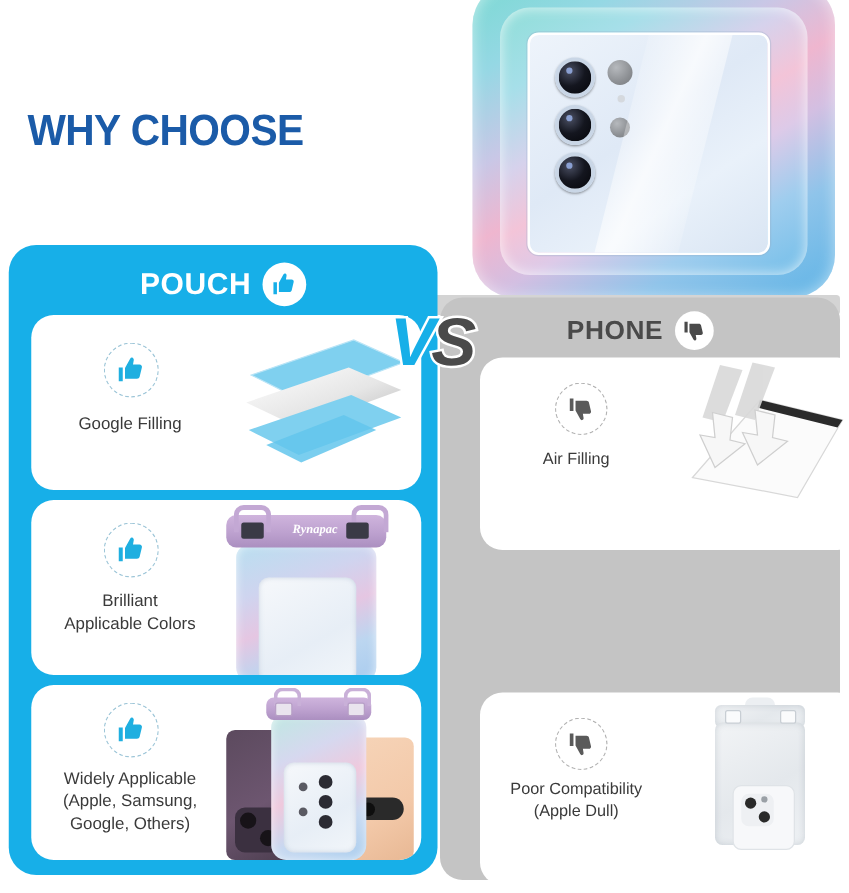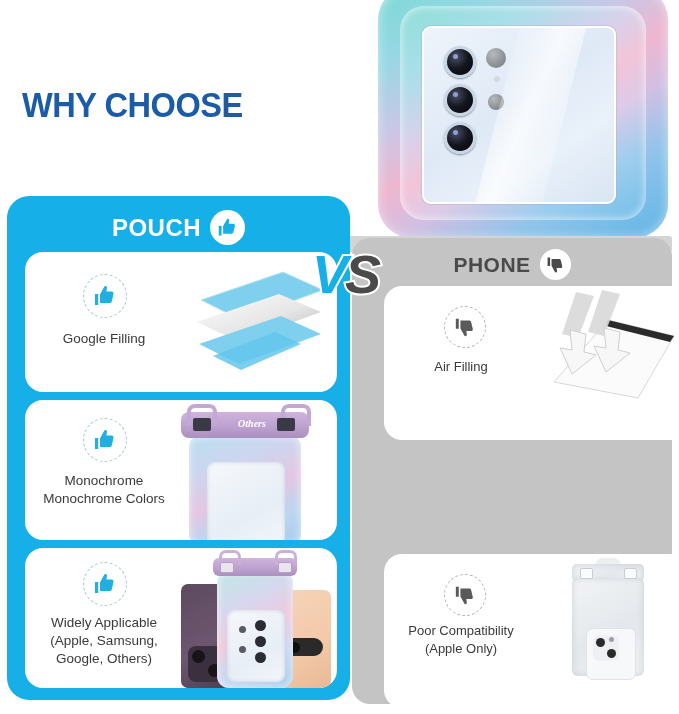--- a/index.html
+++ b/index.html
@@ -235,32 +235,32 @@
       </div>
     </div>
 
     <div class="card card-ours co2">
       <div class="dash-circle" style="top:18px;">
         <svg width="24" height="24" viewBox="0 0 24 24" aria-hidden="true">
           <path fill="#1FAFE0" d="M2 10h3.2v11H2zM7 10.4l4.1-7.4c.5-1 1.5-1.2 2.2-.7.6.4.8 1 .7 1.8l-.6 3.5h5.2c1.3 0 2.2 1.1 1.9 2.3l-1.8 7.5c-.2 1-1.1 1.6-2.1 1.6H7z"></path>
         </svg>
       </div>
       <div class="card-label" style="top:72px;">
-        <div>Monochrome</div>
-        <div>Monochrome Colors</div>
+        <div>Brilliant</div>
+        <div>Applicable Colors</div>
       </div>
       <div class="art" style="width:150px;right:14px;">
         <div class="pouch-color" style="left:16px;top:36px;width:112px;height:110px;"></div>
         <div class="pouch-window" style="left:34px;top:62px;width:78px;height:84px;"></div>
         <div class="pouch-clip" style="left:8px;top:12px;width:128px;height:26px;border-radius:8px;"></div>
         <div style="position:absolute;left:14px;top:4px;width:22px;height:18px;border:4px solid #c3a8d4;border-radius:8px 8px 0 0;border-bottom:none;"></div>
         <div style="position:absolute;left:108px;top:4px;width:22px;height:18px;border:4px solid #c3a8d4;border-radius:8px 8px 0 0;border-bottom:none;"></div>
         <div style="position:absolute;left:20px;top:18px;width:18px;height:13px;background:#3a3a46;border-radius:2px;"></div>
         <div style="position:absolute;left:104px;top:18px;width:18px;height:13px;background:#3a3a46;border-radius:2px;"></div>
-        <div style="position:absolute;left:52px;top:18px;width:54px;text-align:center;color:#ffffff;font-family:'Liberation Serif',serif;font-style:italic;font-weight:bold;font-size:10px;">Others</div>
+        <div style="position:absolute;left:52px;top:18px;width:54px;text-align:center;color:#ffffff;font-family:'Liberation Serif',serif;font-style:italic;font-weight:bold;font-size:10px;">Rynapac</div>
       </div>
     </div>
 
     <div class="card card-ours co3">
       <div class="dash-circle" style="top:14px;">
         <svg width="24" height="24" viewBox="0 0 24 24" aria-hidden="true">
           <path fill="#1FAFE0" d="M2 10h3.2v11H2zM7 10.4l4.1-7.4c.5-1 1.5-1.2 2.2-.7.6.4.8 1 .7 1.8l-.6 3.5h5.2c1.3 0 2.2 1.1 1.9 2.3l-1.8 7.5c-.2 1-1.1 1.6-2.1 1.6H7z"></path>
         </svg>
       </div>
       <div class="card-label" style="top:66px;">
@@ -336,21 +336,21 @@
 
 
     <div class="card card-others ct3">
       <div class="dash-circle" style="top:20px;">
         <svg width="22" height="22" viewBox="0 0 24 24" aria-hidden="true">
           <path fill="#5A5A5A" d="M2 3h3.2v11H2zM7 13.6l4.1 7.4c.5 1 1.5 1.2 2.2.7.6-.4.8-1 .7-1.8l-.6-3.5h5.2c1.3 0 2.2-1.1 1.9-2.3l-1.8-7.5c-.2-1-1.1-1.6-2.1-1.6H7z"></path>
         </svg>
       </div>
       <div class="card-label" style="top:68px;">
         <div>Poor Compatibility</div>
-        <div>(Apple Only)</div>
+        <div>(Apple Dull)</div>
       </div>
       <div class="art" style="width:120px;right:14px;">
         <div style="position:absolute;left:42px;top:4px;width:24px;height:9px;background:#eceff2;border-radius:6px 6px 0 0;"></div>
         <div class="clr-body" style="left:18px;top:10px;width:72px;height:18px;border-radius:5px;"></div>
         <div class="clr-body" style="left:18px;top:24px;width:72px;height:98px;border-radius:6px;"></div>
         <div style="position:absolute;left:26px;top:14px;width:11px;height:9px;background:#fafbfc;border:1px solid #c8ced4;border-radius:2px;"></div>
         <div style="position:absolute;left:70px;top:14px;width:11px;height:9px;background:#fafbfc;border:1px solid #c8ced4;border-radius:2px;"></div>
 
         <div style="position:absolute;left:32px;top:74px;width:48px;height:50px;background:#f7f8fa;border:1px solid #dfe3e7;border-radius:7px;">
           <div style="position:absolute;left:6px;top:6px;width:26px;height:26px;background:#eef0f3;border-radius:6px;"></div>

